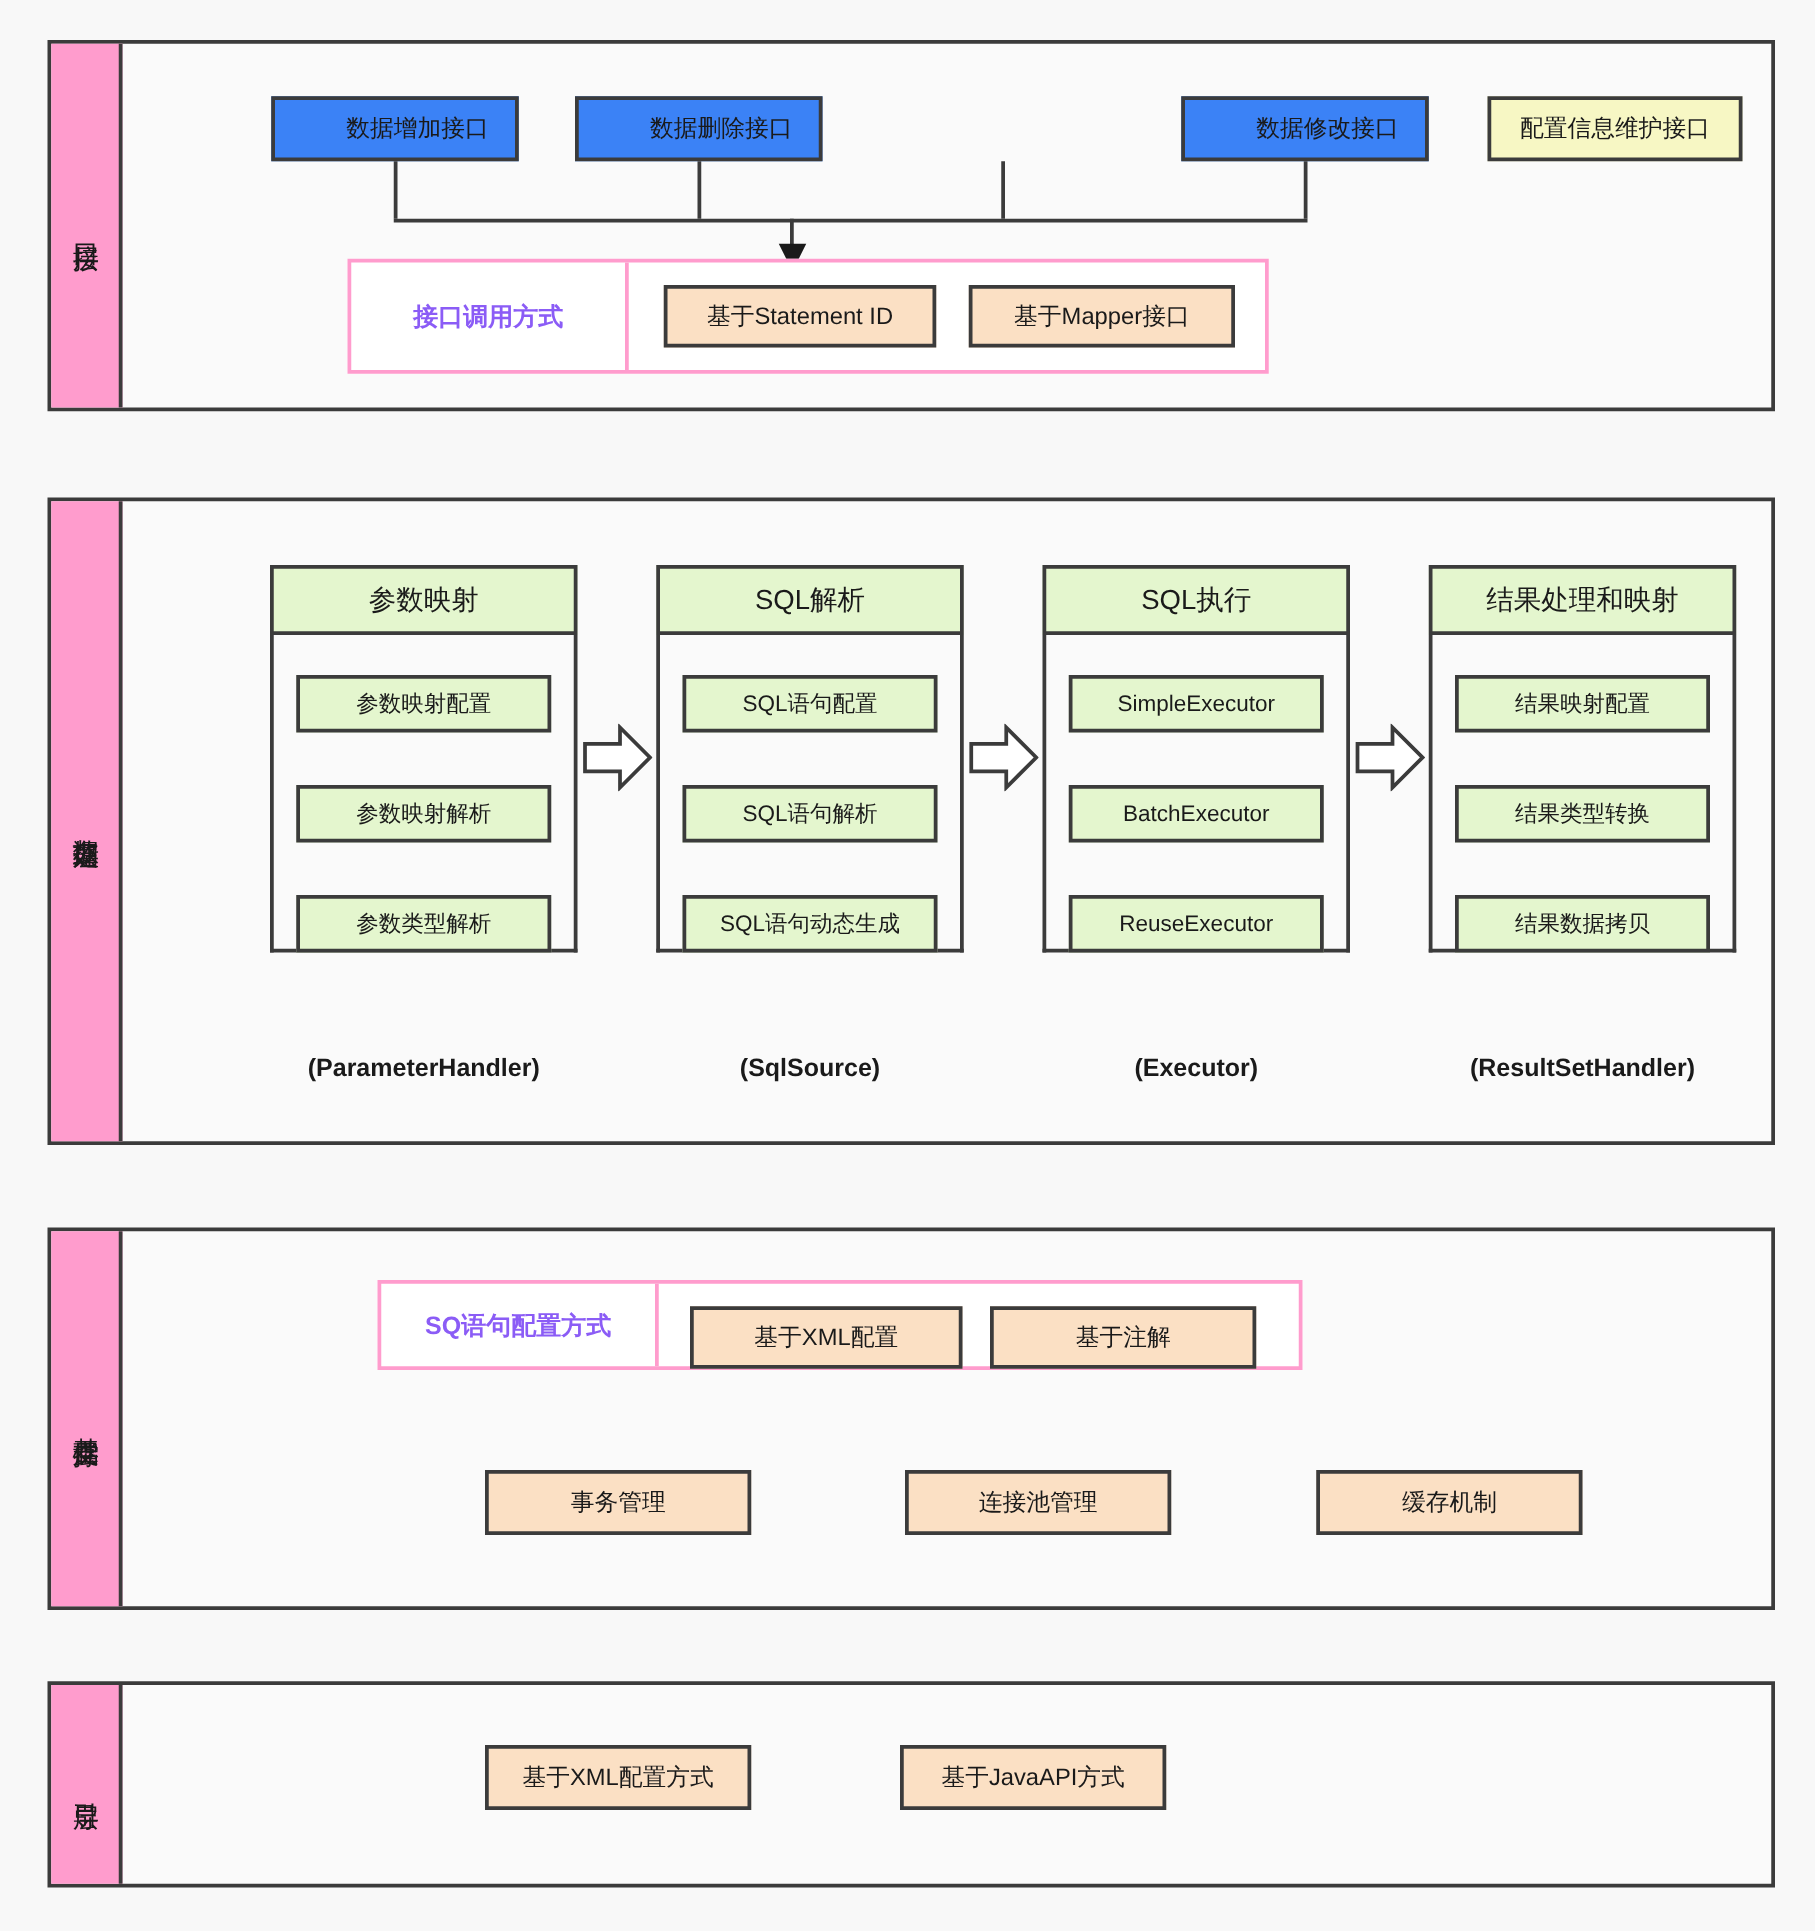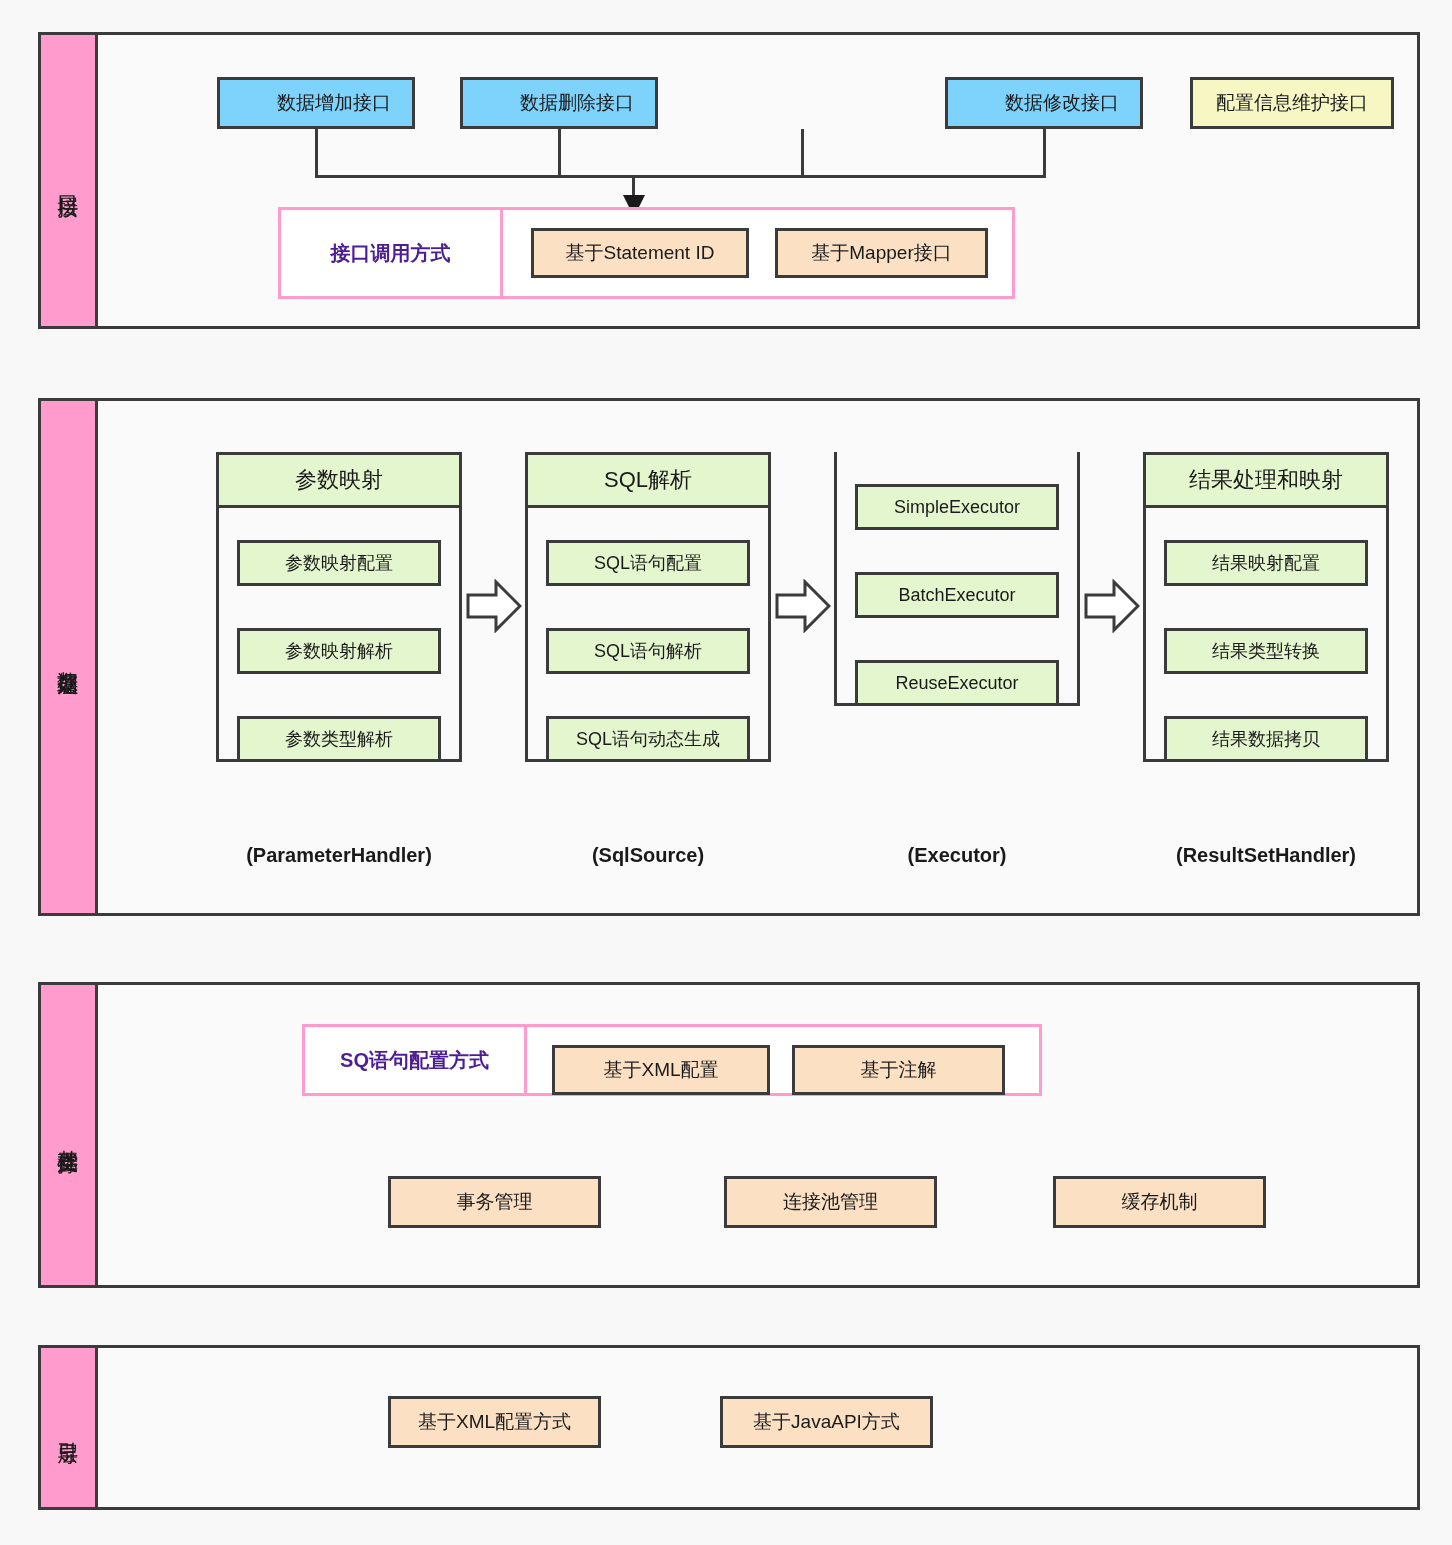--- a/index.html
+++ b/index.html
@@ -56,21 +56,21 @@
     position: absolute;
     box-sizing: border-box;
     border: 3px solid #3b3b3b;
     display: flex;
     align-items: center;
     justify-content: center;
     font-size: 19px;
     white-space: nowrap;
     color: #1a1a1a;
   }
-  .node.pink   { background: #7dd3fc; padding-left: 36px; }
+  .node.pink   { background: #3b82f6; padding-left: 36px; }
   .node.yellow { background: #f7f7c4; }
   .node.orange { background: #fbe0c4; }
   .node.green  { background: #e4f6ce; }
 
   
   .iface-panel {
     position: absolute;
     box-sizing: border-box;
     border: 3px solid #ff9ccd;
     background: #ffffff;
@@ -78,21 +78,21 @@
   }
   .iface-panel-title {
     box-sizing: border-box;
     flex: 0 0 222px;
     border-right: 3px solid #ff9ccd;
     display: flex;
     align-items: center;
     justify-content: center;
     font-size: 20px;
     font-weight: bold;
-    color: #4c1d95;
+    color: #8b5cf6;
   }
   .iface-panel-items {
     position: relative;
     flex: 1 1 auto;
     padding-left: 24px;
   }
 
   
   .conn {
     position: absolute;
@@ -248,20 +248,21 @@
       </div>
       <div class="colgroup-caption" style="left:427px; top:443px; width:246px;">(SqlSource)</div>
 
       <div class="block-arrow" style="left:677px; top:178px;">
         <svg width="56" height="54" viewBox="0 0 56 54">
           <path d="M2,16 L30,16 L30,3 L54,27 L30,51 L30,38 L2,38 Z" fill="#ffffff" stroke="#3b3b3b" stroke-width="3" stroke-linejoin="miter"></path>
         </svg>
       </div>
 
       <div class="colgroup" style="left:736px; top:51px; width:246px;">
+        <div class="colgroup-head">SQL执行</div>
         <div class="colgroup-body">
           <div class="node green i0">
             <span>SimpleExecutor</span>
           </div>
           <div class="node green i1">
             <span>BatchExecutor</span>
           </div>
           <div class="node green i2">
             <span>ReuseExecutor</span>
           </div>

